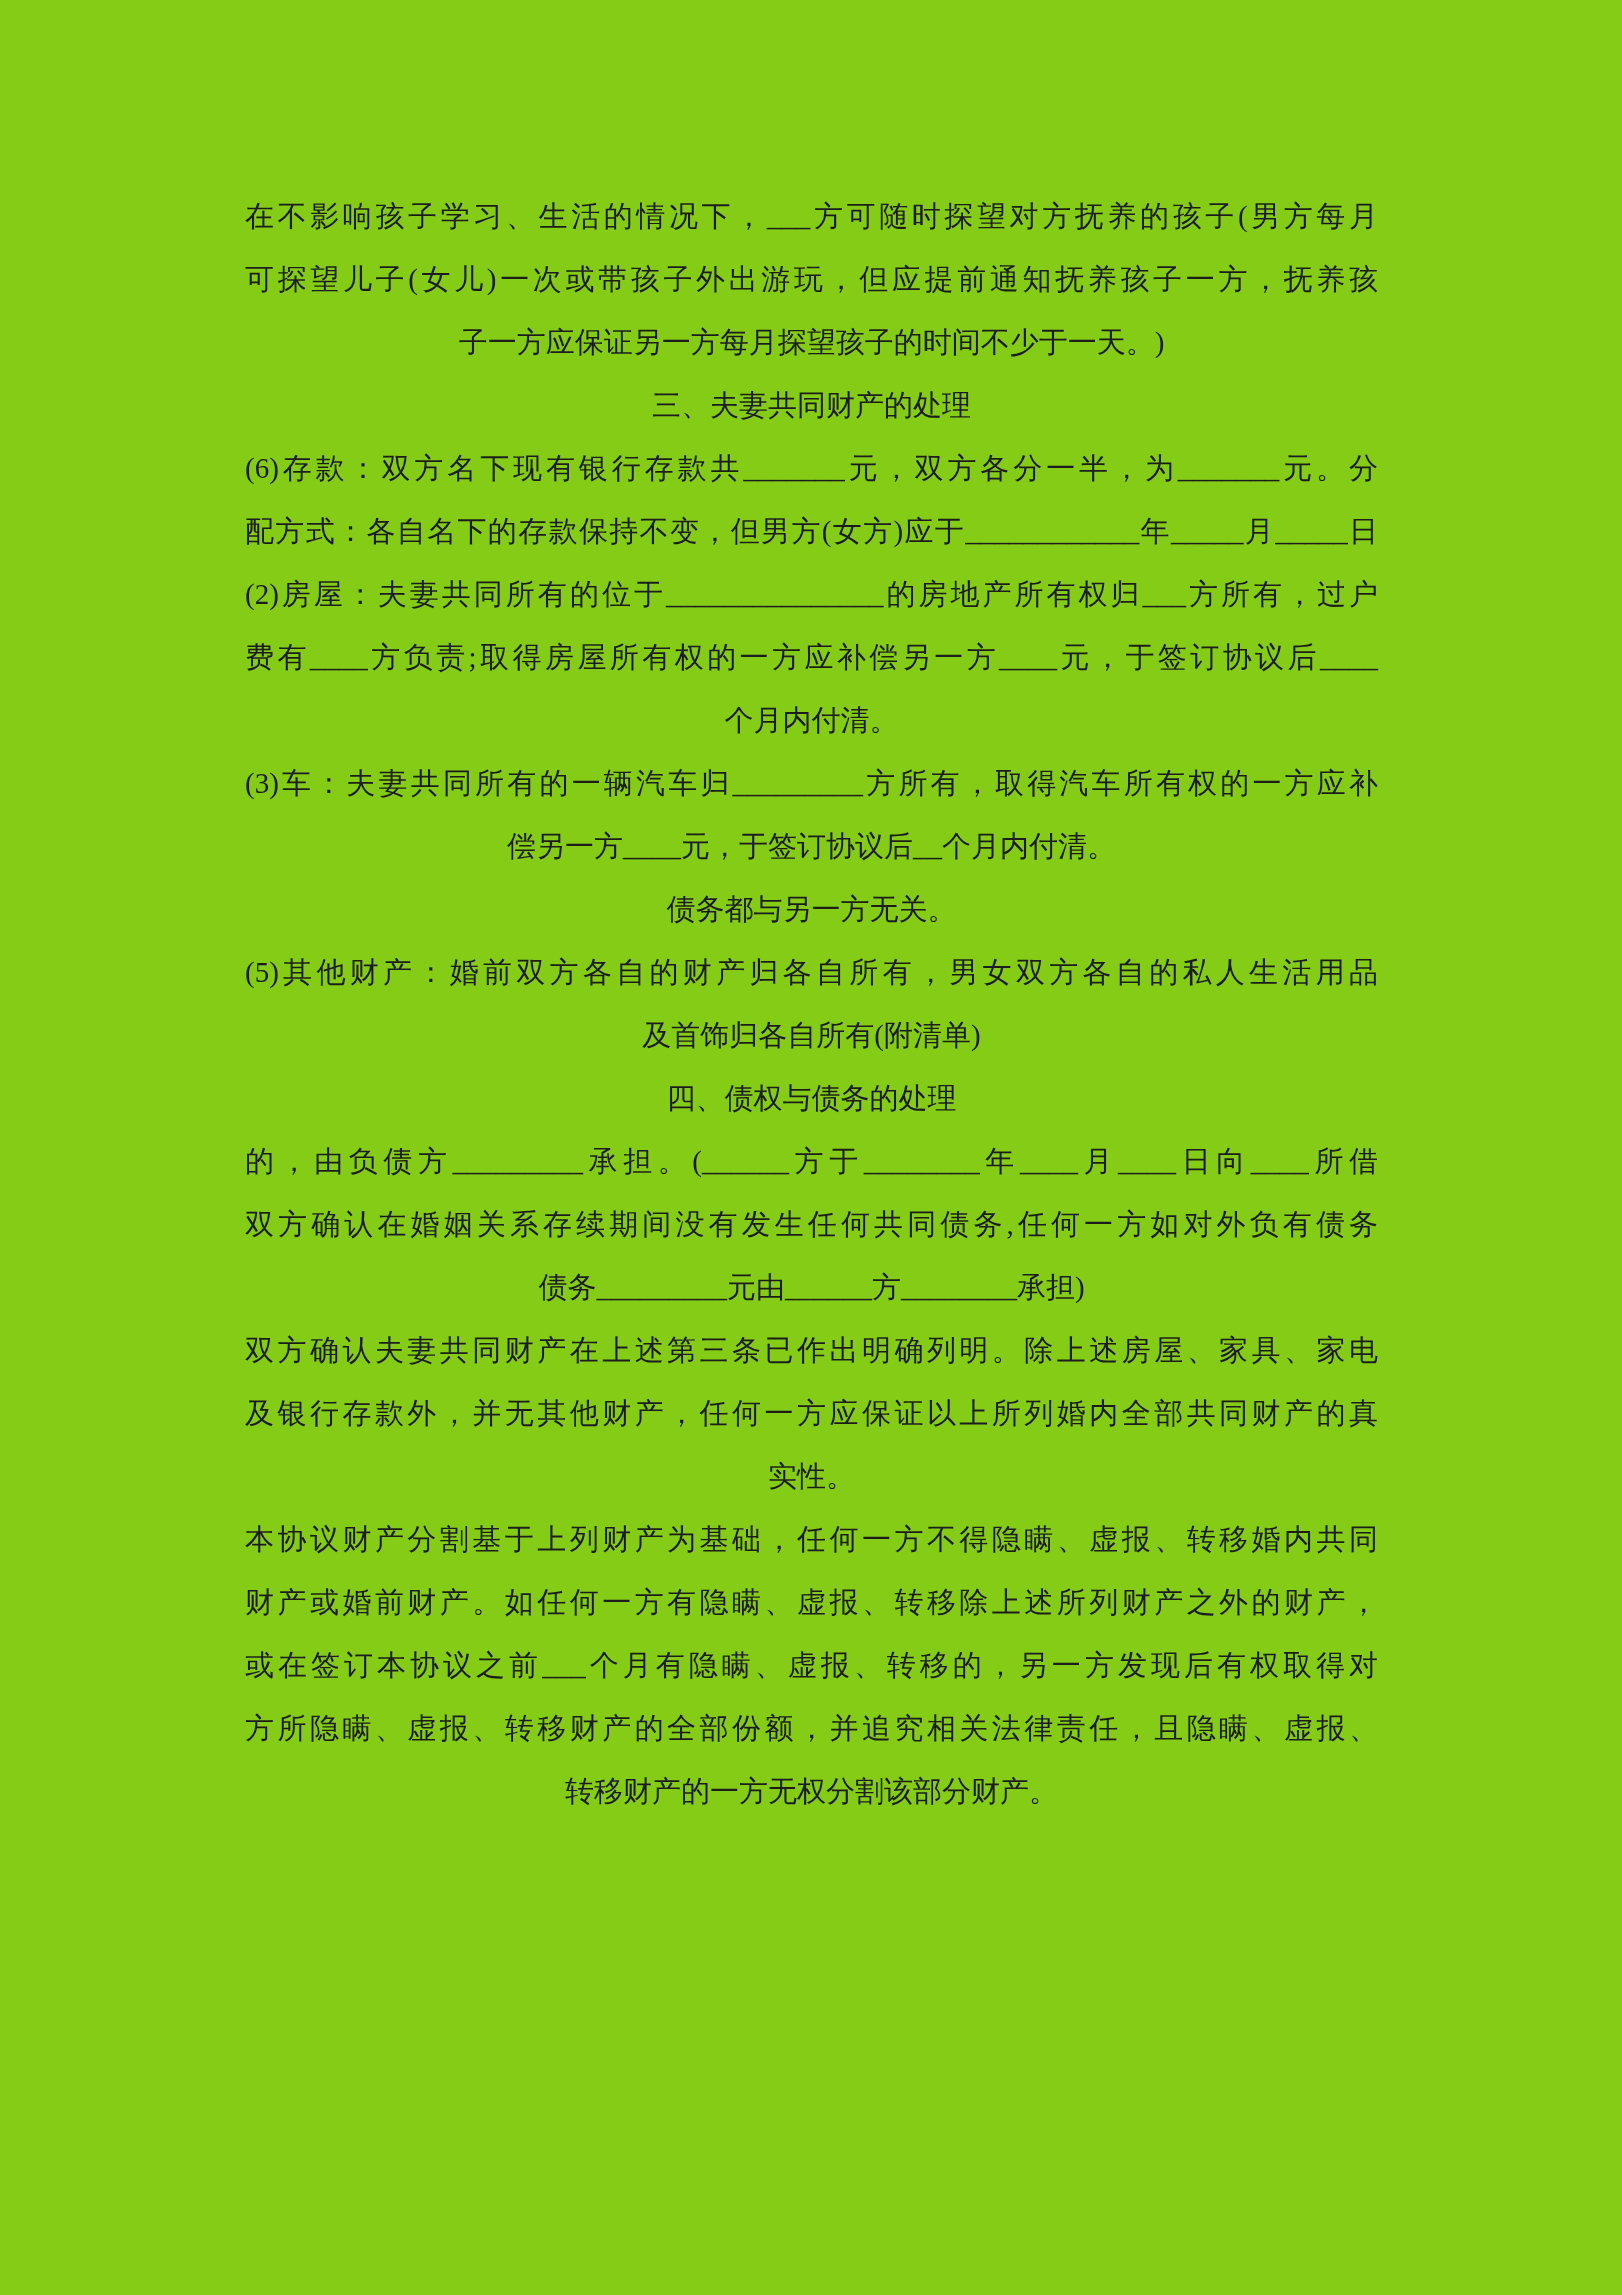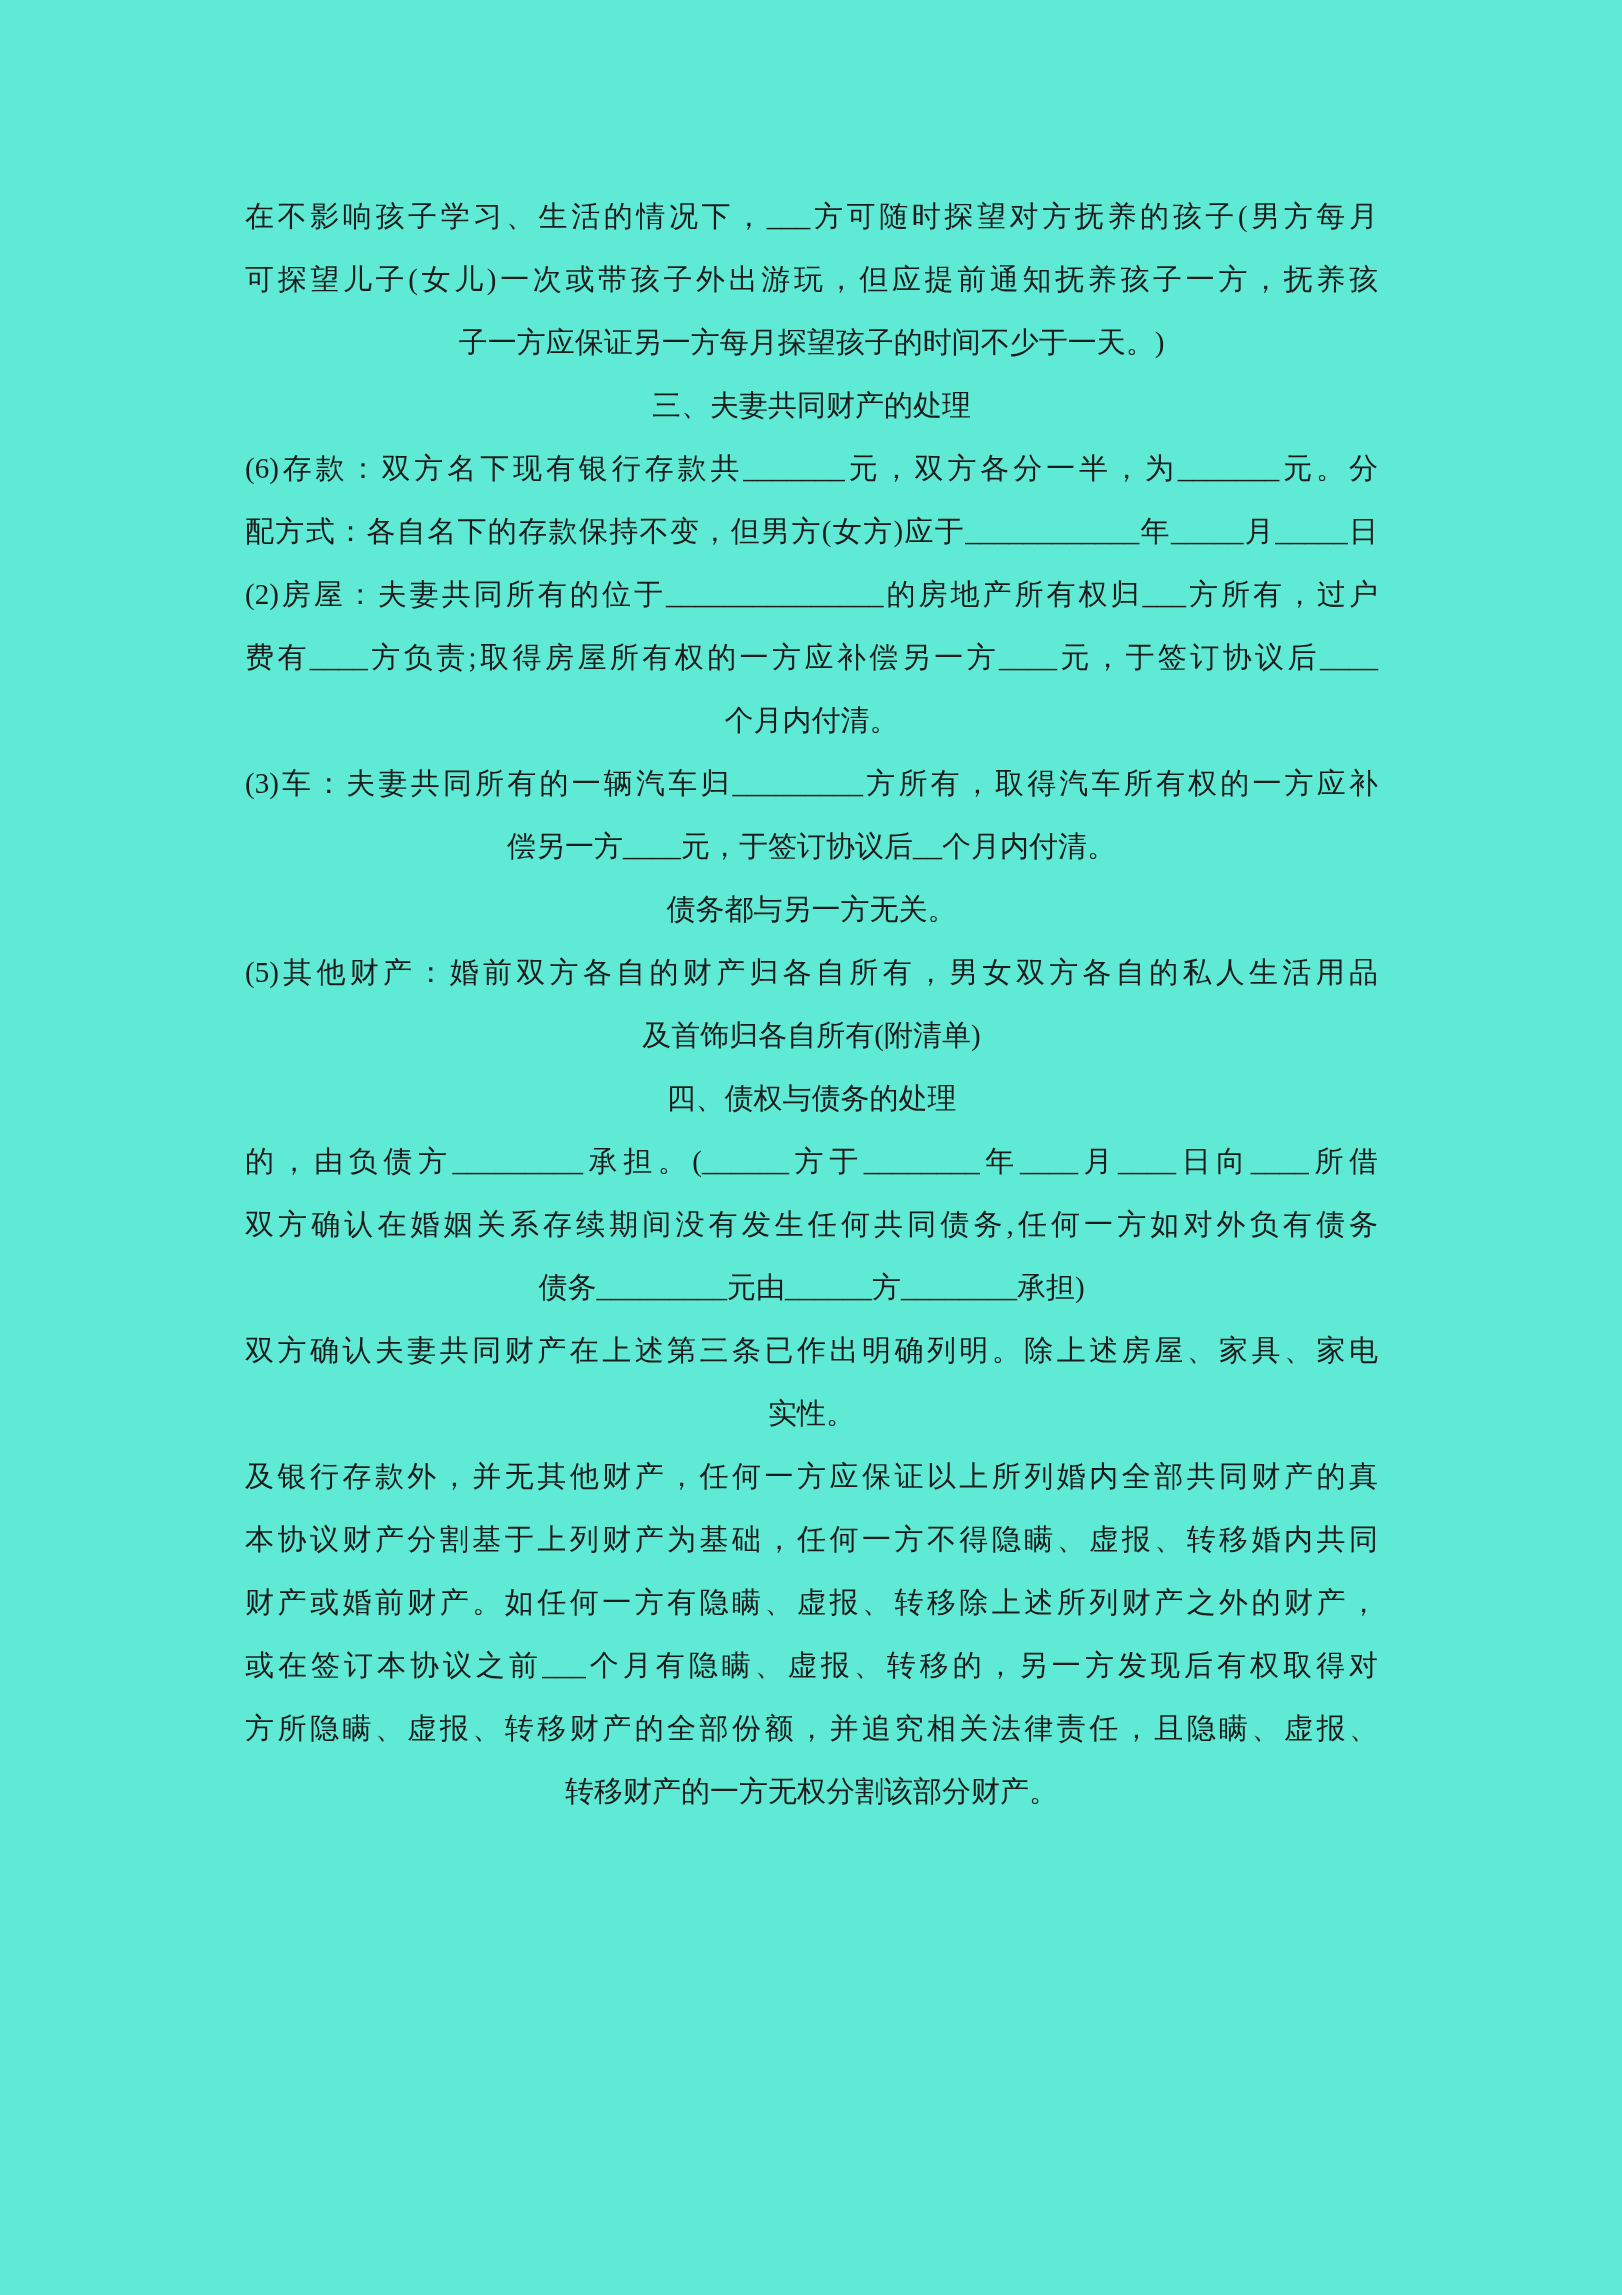--- a/index.html
+++ b/index.html
@@ -8,21 +8,21 @@
     width: 1623px;
     height: 2295px;
     background: #fbfbfb;
   }
   .page {
     position: absolute;
     left: 0;
     top: 0;
     width: 1623px;
     height: 2295px;
-    background: #5eead4;
+    background: #84cc16;
     overflow: hidden;
   }
   .textblock {
     position: absolute;
     left: 245px;
     top: 185px;
     width: 1133px;
     font-family: "Liberation Serif", "DejaVu Serif", serif;
     font-size: 29px;
     line-height: 63px;
@@ -56,22 +56,22 @@
     <div class="ln j">(3)车：夫妻共同所有的一辆汽车归_________方所有，取得汽车所有权的一方应补</div>
     <div class="ln">偿另一方____元，于签订协议后__个月内付清。</div>
     <div class="ln">债务都与另一方无关。</div>
     <div class="ln j">(5)其他财产：婚前双方各自的财产归各自所有，男女双方各自的私人生活用品</div>
     <div class="ln">及首饰归各自所有(附清单)</div>
     <div class="ln">四、债权与债务的处理</div>
     <div class="ln j">的，由负债方_________承担。(______方于________年____月____日向____所借</div>
     <div class="ln j">双方确认在婚姻关系存续期间没有发生任何共同债务,任何一方如对外负有债务</div>
     <div class="ln">债务_________元由______方________承担)</div>
     <div class="ln j">双方确认夫妻共同财产在上述第三条已作出明确列明。除上述房屋、家具、家电</div>
+    <div class="ln j">及银行存款外，并无其他财产，任何一方应保证以上所列婚内全部共同财产的真</div>
     <div class="ln">实性。</div>
-    <div class="ln j">及银行存款外，并无其他财产，任何一方应保证以上所列婚内全部共同财产的真</div>
     <div class="ln j">本协议财产分割基于上列财产为基础，任何一方不得隐瞒、虚报、转移婚内共同</div>
     <div class="ln j">财产或婚前财产。如任何一方有隐瞒、虚报、转移除上述所列财产之外的财产，</div>
     <div class="ln j">或在签订本协议之前___个月有隐瞒、虚报、转移的，另一方发现后有权取得对</div>
     <div class="ln j">方所隐瞒、虚报、转移财产的全部份额，并追究相关法律责任，且隐瞒、虚报、</div>
     <div class="ln">转移财产的一方无权分割该部分财产。</div>
   </div>
 </div>
 
 
 </body></html>

